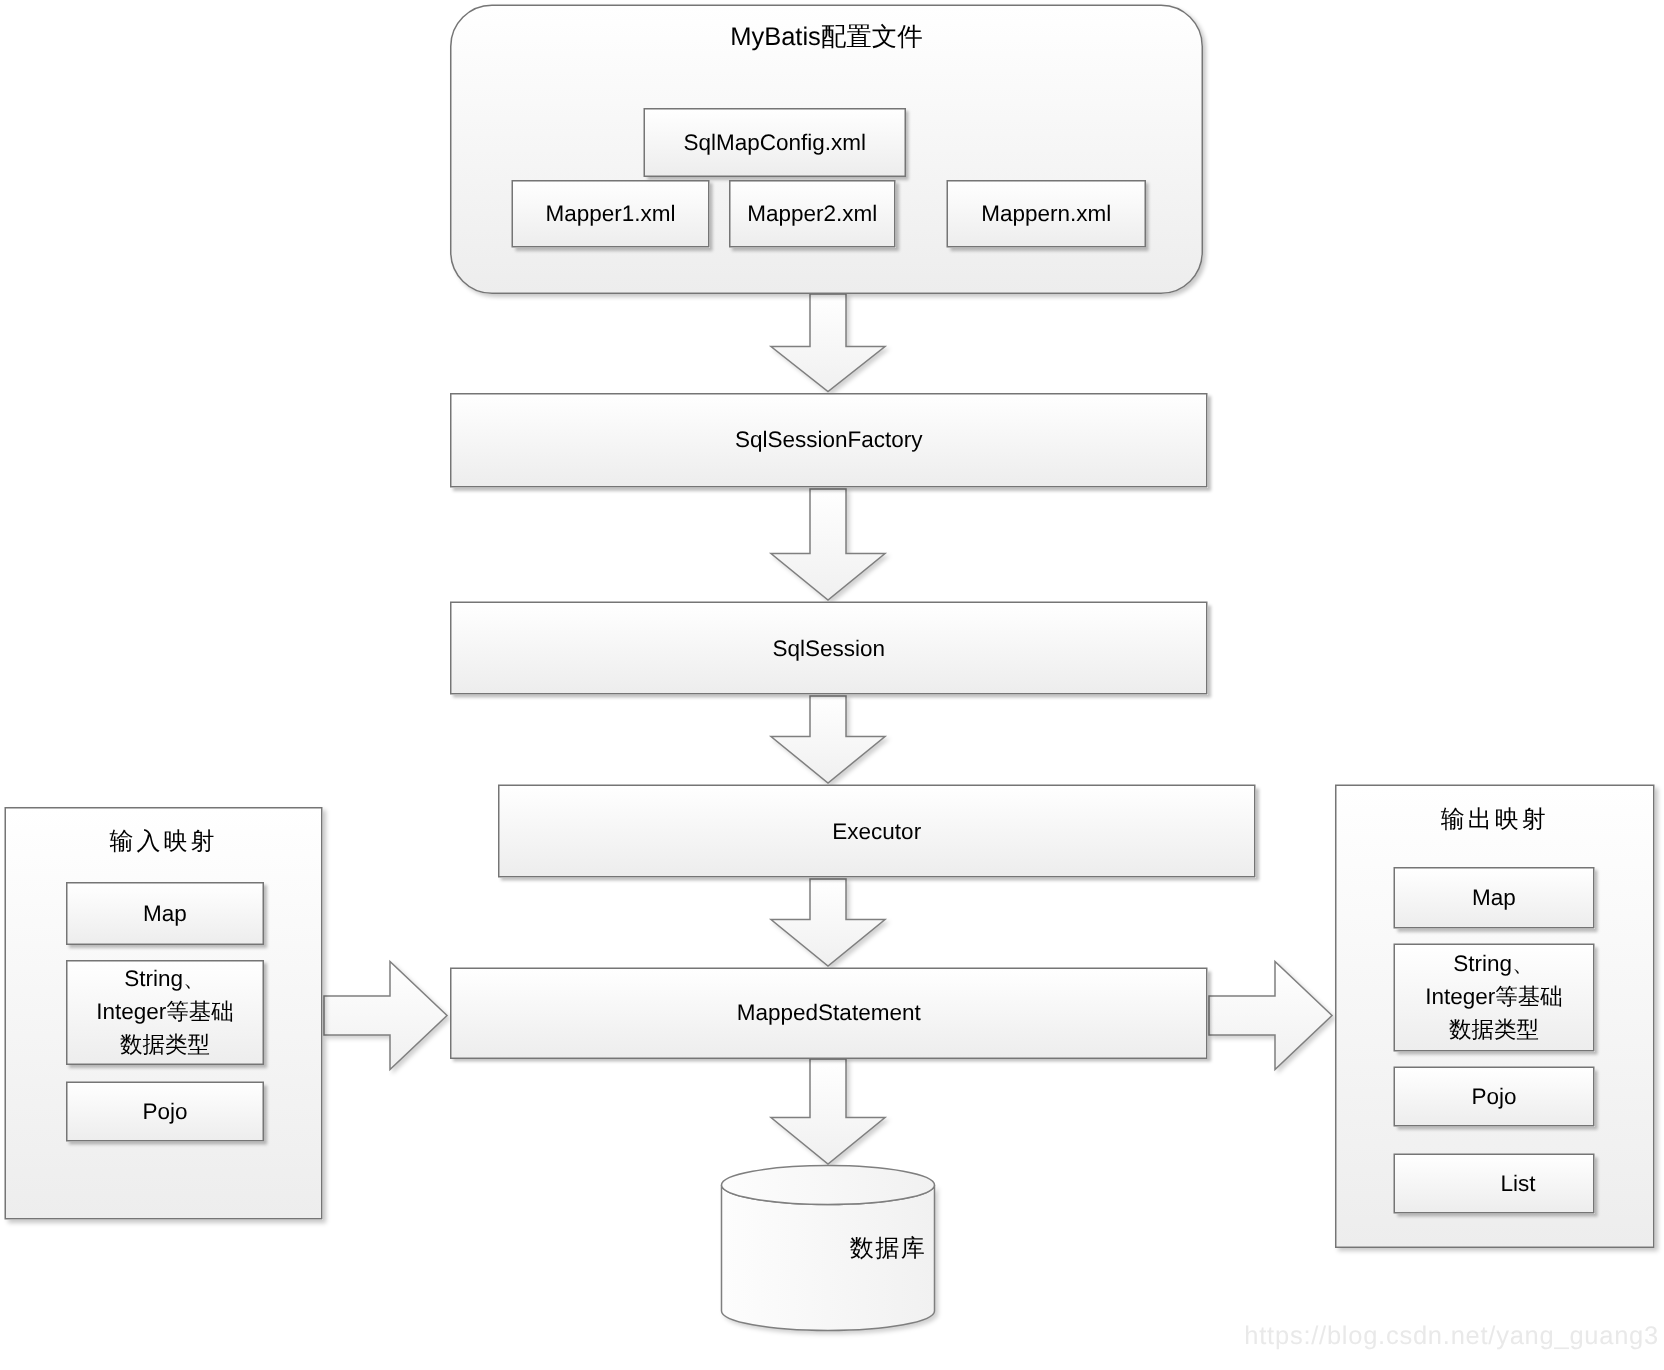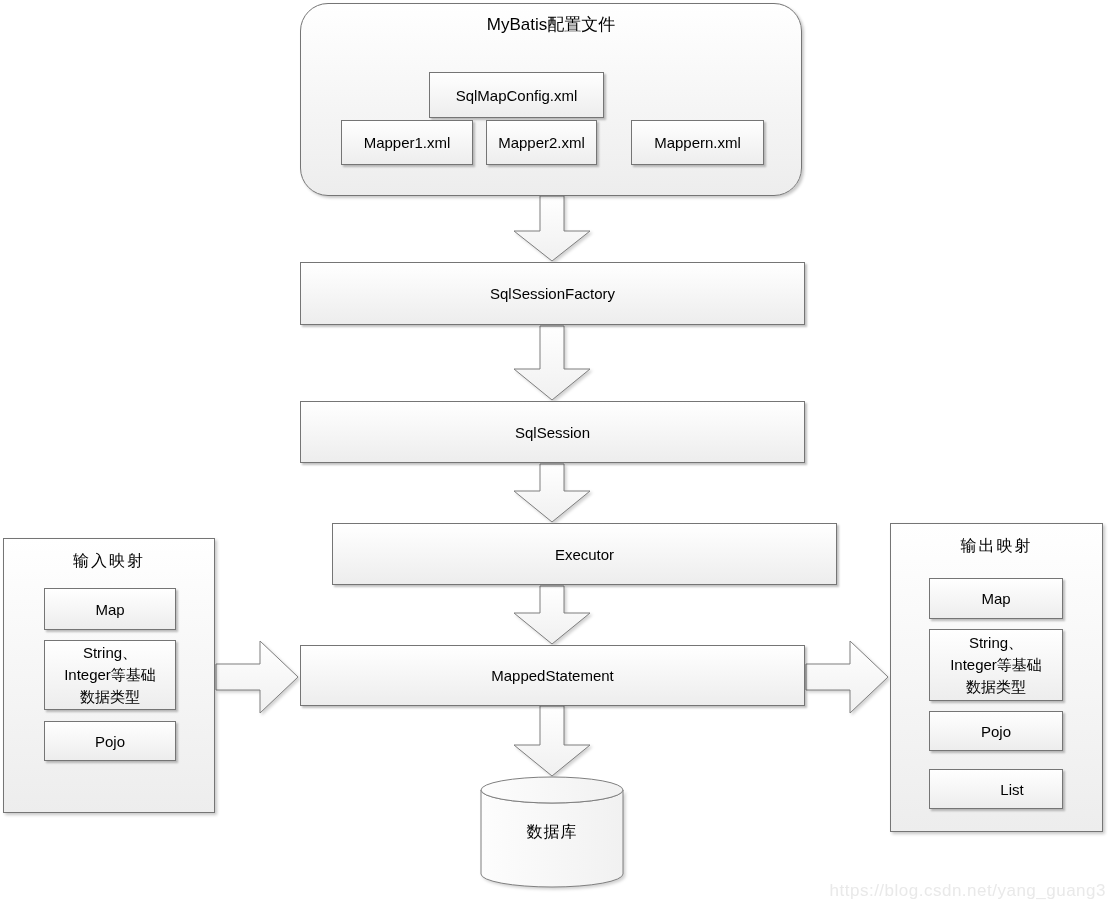--- a/index.html
+++ b/index.html
@@ -39,20 +39,21 @@
   .panel-title{
     position:absolute;left:0;right:0;top:12px;
     text-align:center;font-size:16px;letter-spacing:2px;
     font-family:"DejaVu Serif","Liberation Serif",serif;
   }
   .multiline{white-space:pre-line;line-height:1.45;}
   .db-label{
     position:absolute;left:482px;top:822px;width:140px;
     text-align:center;font-size:16px;letter-spacing:1px;
     font-family:"DejaVu Serif","Liberation Serif",serif;
+    padding-left:40px;
   }
   .watermark{
     position:absolute;right:3px;top:881px;
     font-size:17px;color:var(--watermark);letter-spacing:0.5px;
   }
   svg.overlay{position:absolute;left:0;top:0;pointer-events:none;}
   .shape{filter:drop-shadow(2px 2px 1.5px rgba(0,0,0,0.18));}
 </style>
 </head>
 <body>

